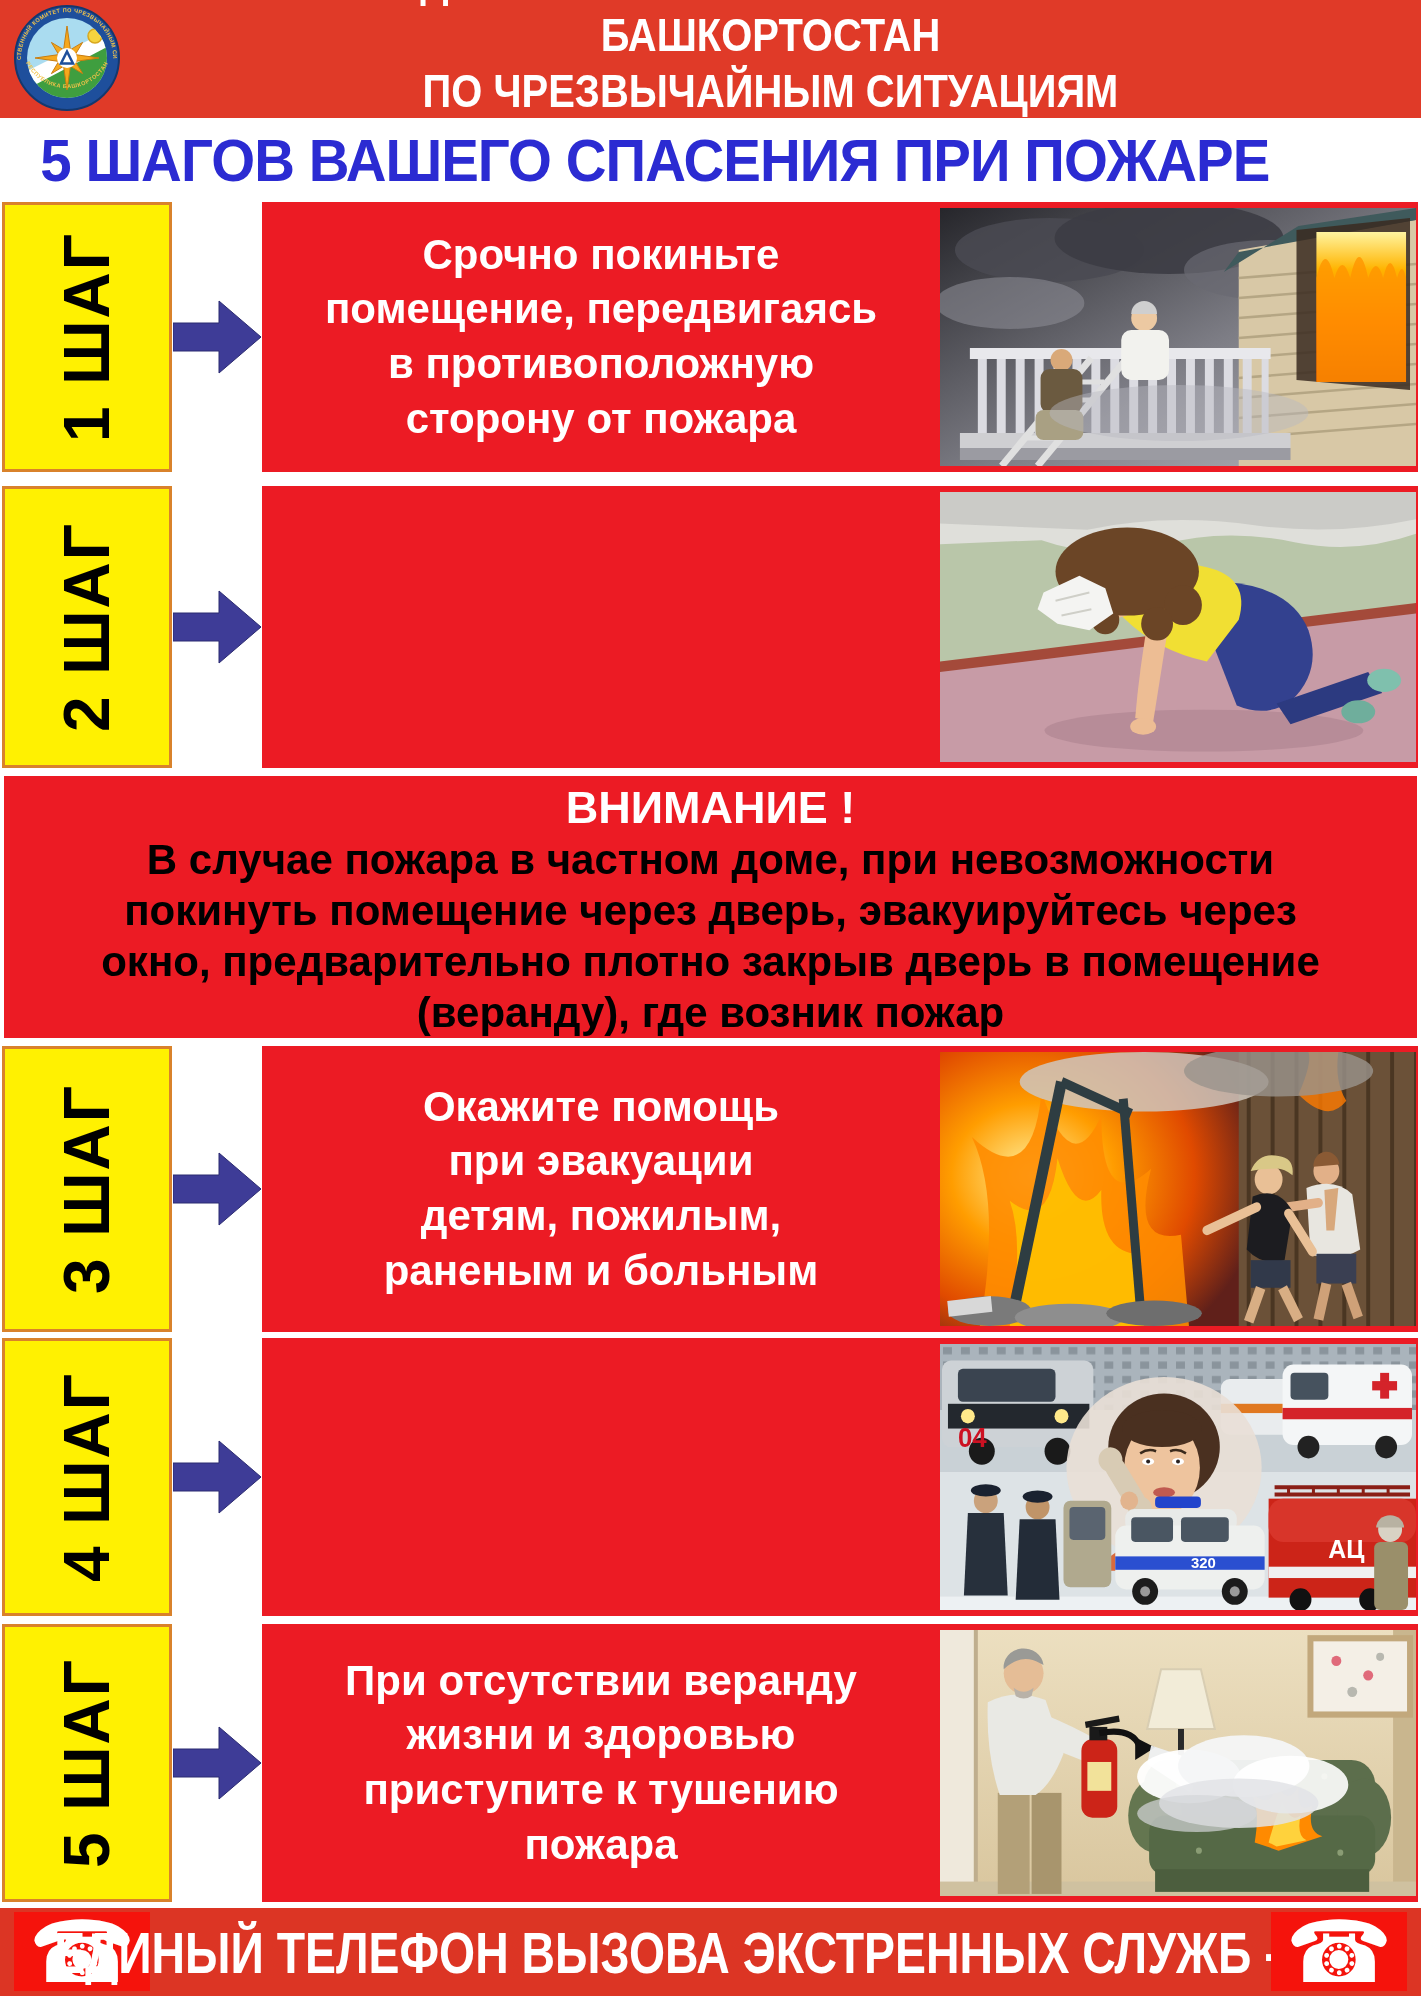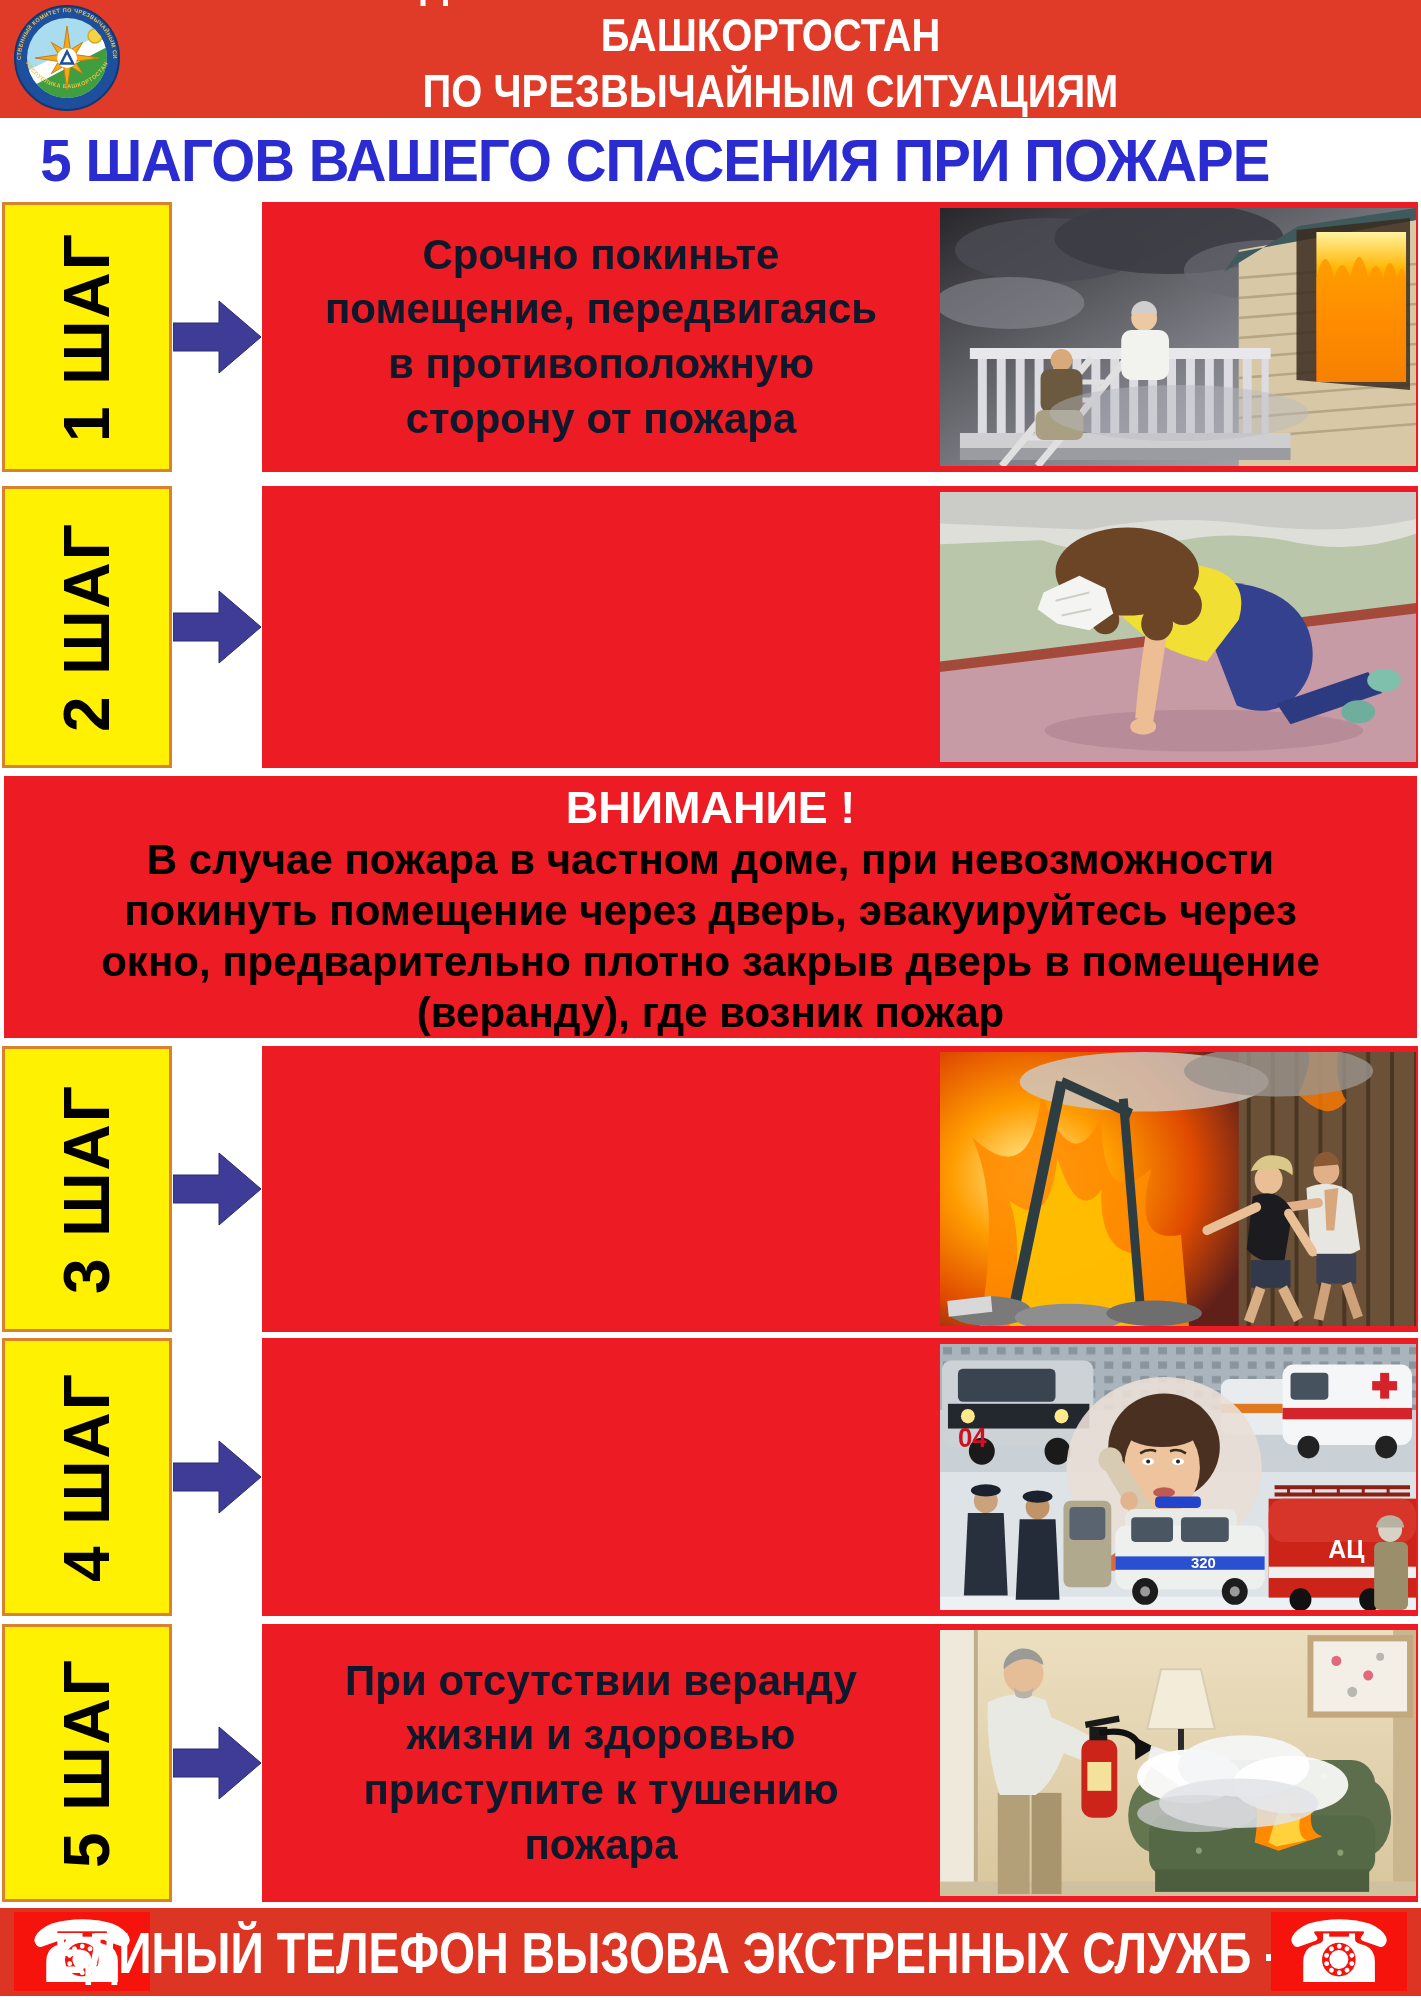--- a/index.html
+++ b/index.html
@@ -31,21 +31,21 @@
 
   .step-label{position:absolute;left:2px;top:0;bottom:0;width:164px;background:#FFF101;
               border:3px solid #D9822B;display:flex;align-items:center;justify-content:center;}
   .step-label span{transform:rotate(-90deg);white-space:nowrap;color:#000;font-size:64px;
                    letter-spacing:2px;}
   .step-arrow{position:absolute;left:173px;top:50%;transform:translateY(-50%);
               width:88px;height:80px;}
   .step-box{position:absolute;left:262px;right:3px;top:0;bottom:0;background:#EC1B24;}
   .step-text{position:absolute;left:0;top:0;bottom:0;width:678px;
              display:flex;align-items:center;justify-content:center;}
-  .step-text span{white-space:pre-line;text-align:center;color:#0f172a;font-size:42px;line-height:1.3;}
+  .step-text span{white-space:pre-line;text-align:center;color:#ffffff;font-size:42px;line-height:1.3;}
   .s2 .step-text span{line-height:1.27;}
   .step-photo{position:absolute;right:2px;top:6px;bottom:6px;width:476px;overflow:hidden;}
   .step-photo svg{width:100%;height:100%;display:block;}
 
   
   .warning{position:absolute;left:4px;right:4px;top:776px;height:262px;background:#EC1B24;
            text-align:center;}
   .warning-title{color:#ffffff;font-size:45px;line-height:1.15;margin-top:6px;}
   .warning-text{color:#000000;font-size:42px;line-height:1.22;white-space:pre-line;}
 
@@ -209,20 +209,26 @@
   </section>
 
   <section class="step-row s3">
     <div class="step-label">
       <span>3 ШАГ</span>
     </div>
     <svg class="step-arrow" viewBox="0 0 88 80">
       <polygon points="0,26 46,26 46,4 88,40 46,76 46,54 0,54" fill="#3E3C97" stroke="#2B2A70" stroke-width="1"></polygon>
     </svg>
     <div class="step-box">
+      <div class="step-text">
+        <span>Окажите помощь
+при эвакуации
+детям, пожилым,
+раненым и больным</span>
+      </div>
       <div class="step-photo">
         <svg viewBox="0 0 478 258" preserveAspectRatio="none">
           <defs>
             <radialGradient id="fire3" cx=".3" cy=".45" r=".75">
               <stop offset="0" stop-color="#FFF1A0"></stop>
                 <stop offset=".35" stop-color="#FF9D00"></stop>
                 <stop offset=".7" stop-color="#E04A00"></stop>
                 <stop offset="1" stop-color="#60201A"></stop>
             </radialGradient>
             <pattern id="planks" width="24" height="258" patternUnits="userSpaceOnUse">

